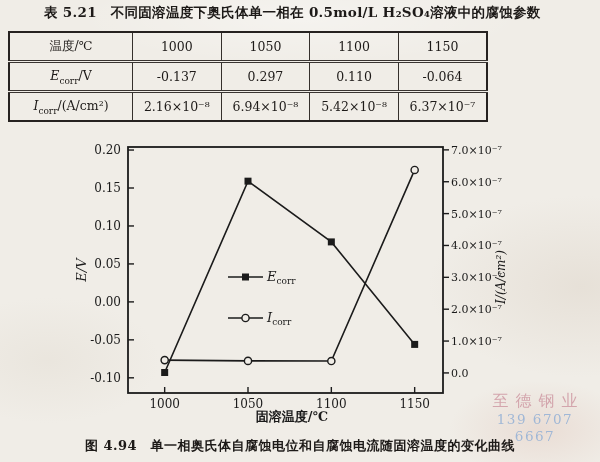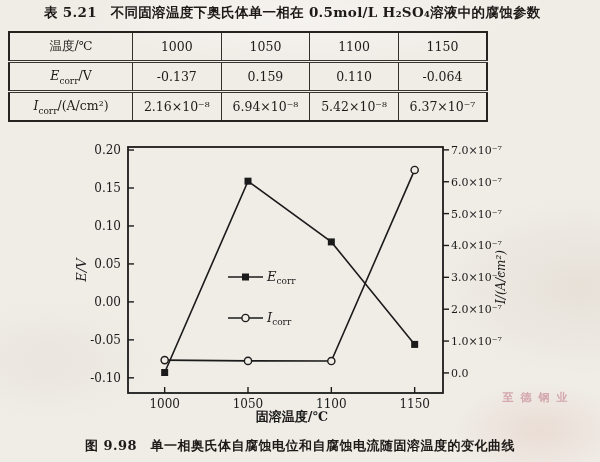--- a/index.html
+++ b/index.html
@@ -50,21 +50,21 @@
   .caption{
     position:absolute;top:437px;left:0;right:0;
     text-align:center;font-weight:bold;font-size:13px;
     letter-spacing:0.5px;
   }
   .watermark{
     position:absolute;top:391px;left:474px;width:122px;
     text-align:center;line-height:1.25;
     user-select:none;
   }
-  .wm1{font-size:11px;letter-spacing:7px;padding-left:7px;color:#cf9aa4;opacity:.85;font-weight:bold;}
+  .wm1{font-size:16px;letter-spacing:7px;padding-left:7px;color:#cf9aa4;opacity:.85;}
   .wm2{font-size:13.5px;letter-spacing:1.5px;color:#98b3d6;opacity:.9;}
 </style>
 </head>
 <body>
 
 <div class="page">
 
   <div class="table-title">表 5.21　不同固溶温度下奥氏体单一相在 0.5mol/L H₂SO₄溶液中的腐蚀参数</div>
 
   <table class="ctable">
@@ -72,21 +72,21 @@
       <tr>
         <td>温度/℃</td>
         <td>1000</td>
         <td>1050</td>
         <td>1100</td>
         <td>1150</td>
       </tr>
       <tr>
         <td><span class="sym">E</span><sub>corr</sub><span>/V</span></td>
         <td>-0.137</td>
-        <td>0.159</td>
+        <td>0.297</td>
         <td>0.110</td>
         <td>-0.064</td>
       </tr>
       <tr>
         <td><span class="sym">I</span><sub>corr</sub><span>/(A/cm²)</span></td>
         <td>2.16×10⁻⁸</td>
         <td>6.94×10⁻⁸</td>
         <td>5.42×10⁻⁸</td>
         <td>6.37×10⁻⁷</td>
       </tr>
@@ -149,17 +149,18 @@
       <line x1="228" y1="147" x2="263" y2="147" stroke="#1b1b1b" stroke-width="1.6"></line>
       <rect x="242" y="143.5" width="7" height="7" fill="#1b1b1b"></rect>
       <text x="267" y="151" font-size="13" fill="#1b1b1b"><tspan font-style="italic">E</tspan><tspan dy="3" font-size="9">corr</tspan></text>
       <line x1="228" y1="188" x2="263" y2="188" stroke="#1b1b1b" stroke-width="1.6"></line>
       <circle cx="245.5" cy="188" r="3.6" fill="#f0ede7" stroke="#1b1b1b" stroke-width="1.4"></circle>
       <text x="267" y="192" font-size="13" fill="#1b1b1b"><tspan font-style="italic">I</tspan><tspan dy="3" font-size="9">corr</tspan></text>
     </svg>
 
   <div class="watermark">
     <div class="wm1">至德钢业</div>
+    <div class="wm2">139 6707 6667</div>
   </div>
 
-  <div class="caption">图 9.98　单一相奥氏体自腐蚀电位和自腐蚀电流随固溶温度的变化曲线</div>
+  <div class="caption">图 4.94　单一相奥氏体自腐蚀电位和自腐蚀电流随固溶温度的变化曲线</div>
 
 </div>
 
 </body></html>

